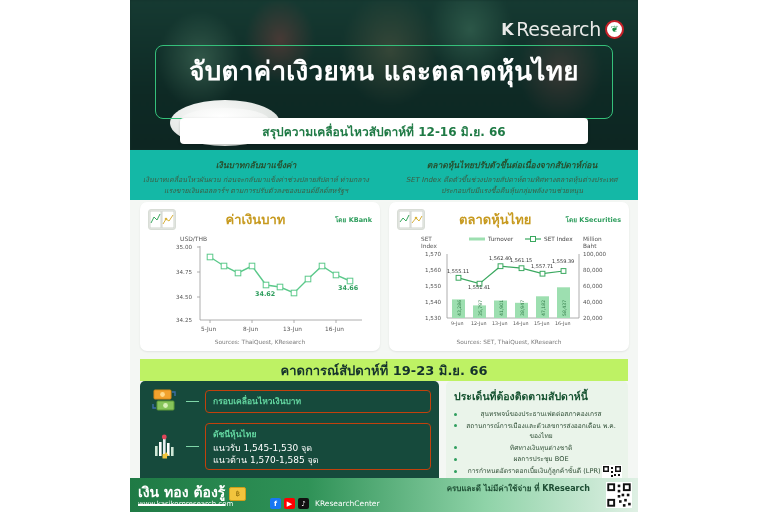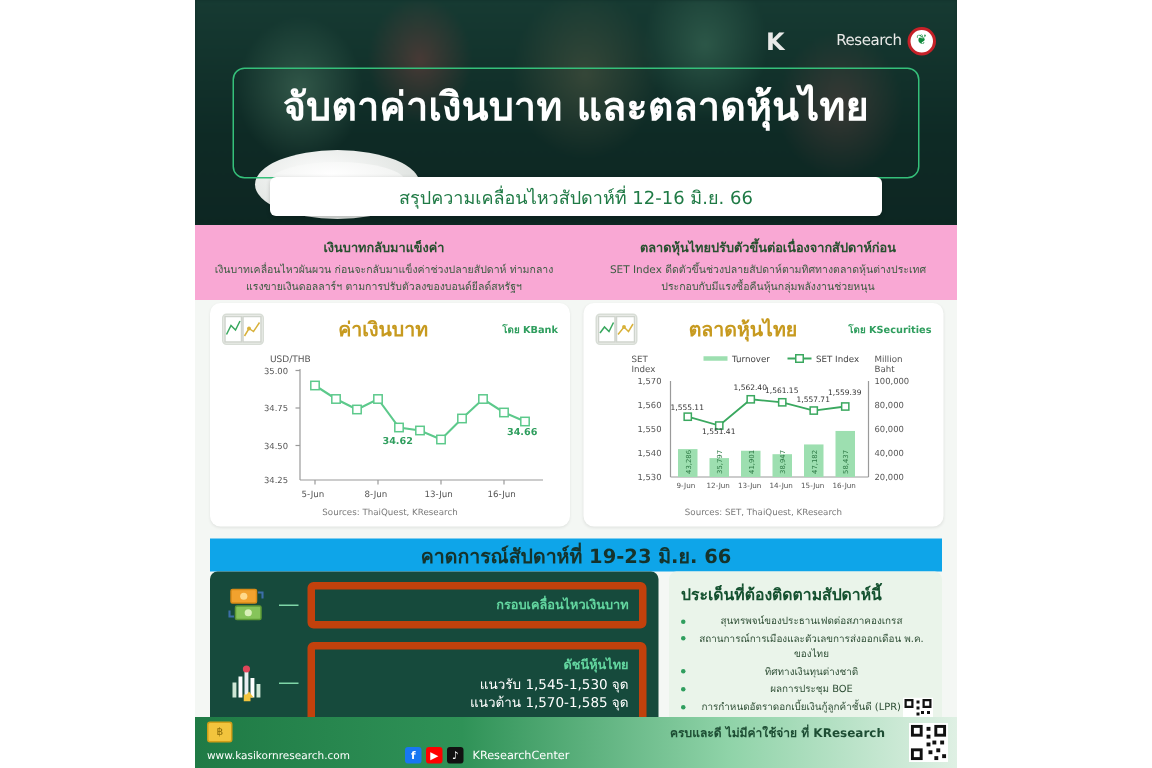--- a/index.html
+++ b/index.html
@@ -17,58 +17,58 @@
       radial-gradient(ellipse 60px 70px at 340px 30px, rgba(90,150,120,.35), transparent 70%),
       radial-gradient(ellipse 60px 70px at 430px 70px, rgba(150,80,80,.3), transparent 70%),
       linear-gradient(180deg,#163a32 0%, #0e2a25 60%, #0d2622 100%);
     filter:blur(1px);}
   .hero .plate{position:absolute;left:40px;top:100px;width:110px;height:46px;border-radius:50%;
     background:radial-gradient(ellipse at 40% 35%,#fdfdfd,#dfe3e0 70%,#c8cdc9);}
   .hero .plate:after{content:"";position:absolute;left:10px;top:8px;width:90px;height:26px;border-radius:50%;
     background:radial-gradient(ellipse at 45% 35%,#ffffff,#eceeec);}
   .logo{position:absolute;right:14px;top:18px;display:flex;align-items:center;gap:3px;}
   .logo .k{font-weight:bold;font-size:16px;color:#e9eae8;letter-spacing:-.5px;}
-  .logo .res{font-size:10px;color:#e9eae8;letter-spacing:-.3px;margin-left:32px;}
+  .logo .res{font-size:19px;color:#e9eae8;letter-spacing:-.3px;}
   .logo .leafmark{width:15px;height:15px;border-radius:50%;background:#fff;border:2px solid #c62128;
     display:flex;align-items:center;justify-content:center;margin-left:1px;}
   .logo .leafmark span{font-size:9px;color:#0f8a3c;line-height:1;}
   .herobox{position:absolute;left:25px;top:45px;right:25px;height:72px;border:1.5px solid #35c07a;border-radius:8px;}
   .herotitle{position:absolute;left:0;right:0;top:50px;text-align:center;color:#ffffff;
     font-size:26px;font-weight:bold;letter-spacing:.3px;}
   .subpill{position:absolute;left:50px;right:50px;top:118px;height:26px;background:#ffffff;border-radius:4px;
-    display:flex;align-items:center;justify-content:center;color:#1f7a45;font-size:12px;font-weight:normal;
+    display:flex;align-items:center;justify-content:center;color:#1f7a45;font-size:12px;font-weight:bold;
     box-shadow:0 1px 3px rgba(0,0,0,.18);}
 
   
-  .summaries{display:flex;padding:8px 10px 4px 10px;gap:24px;background:#f9a8d4;}
+  .summaries{display:flex;padding:8px 10px 4px 10px;gap:24px;background:#14b8a6;font-style:italic;}
   .sumcol{flex:1;text-align:center;}
   .sumhead{font-size:8.5px;font-weight:bold;color:#27502f;margin-bottom:3px;}
   .sumbody{font-size:7px;color:#3d5c43;line-height:1.5;}
 
   
   .cards{display:flex;gap:9px;padding:2px 10px 6px 10px;}
   .card{flex:1;background:#ffffff;border-radius:7px;padding:7px 8px 6px 8px;box-shadow:0 1px 2px rgba(0,0,0,.08);}
   .cardhead{display:flex;align-items:center;gap:0;margin-bottom:2px;}
   .cardicon{width:26px;height:19px;border-radius:3px;background:#f0f2ee;border:1px solid #d8ddd6;position:relative;flex:0 0 auto;}
   .cardtitle{font-size:13px;font-weight:bold;color:#c79a1f;flex:1;text-align:center;}
   .cardby{font-size:6.5px;font-weight:bold;color:#2f9e5e;flex:0 0 auto;}
   .sources{font-size:5.8px;color:#7a7a7a;text-align:center;margin-top:1px;}
 
   svg{display:block;}
 
   
-  .fcbar{margin:2px 10px 0 10px;height:22px;background:#0ea5e9;display:flex;align-items:center;justify-content:center;}
+  .fcbar{margin:2px 10px 0 10px;height:22px;background:#bef264;display:flex;align-items:center;justify-content:center;}
   .fcbar span{font-size:13px;font-weight:bold;color:#15332c;}
   .bottom{margin:0 10px;display:flex;gap:7px;height:108px;}
   .bleft{flex:0 0 58%;background:#164a3c;border-radius:5px;position:relative;padding:7px 8px;}
   .bright{flex:1;background:#eaf4ea;border-radius:5px;padding:7px 8px;position:relative;}
   .brow{display:flex;align-items:center;gap:6px;margin-bottom:9px;}
   .bicon{width:32px;height:26px;position:relative;flex:0 0 auto;}
   .connector{width:13px;height:1px;background:#7fd6a8;flex:0 0 auto;}
-  .bbox{border:5px solid #c2410c;border-radius:4px;padding:3px 7px;flex:1;text-align:right;}
+  .bbox{border:1px solid #c2410c;border-radius:4px;padding:3px 7px;flex:1;}
   .blabel{font-size:8.5px;color:#63d6a0;font-weight:bold;margin-bottom:1px;}
   .bval{font-size:9px;color:#ffffff;line-height:1.35;}
   .rtitle{font-size:10.5px;font-weight:bold;color:#14512f;margin-bottom:4px;}
   .rlist{list-style:none;margin:0;padding:0;text-align:center;}
   .rlist li{font-size:6.6px;color:#2c4c33;line-height:1.55;padding-left:8px;position:relative;margin-bottom:1.5px;}
   .rlist li:before{content:"";position:absolute;left:0;top:3.5px;width:3px;height:3px;border-radius:50%;background:#2f9e5e;}
   .qr{position:absolute;right:6px;bottom:4px;width:20px;height:20px;}
 
   
   .footer{position:absolute;left:0;bottom:0;width:100%;height:34px;
@@ -95,21 +95,21 @@
       <div class="bgglow"></div>
       <div class="plate"></div>
       <div class="logo">
         <span class="k">K</span>
         <span class="res">Research</span>
         <span class="leafmark">
             <span>❦</span>
           </span>
       </div>
       <div class="herobox"></div>
-      <div class="herotitle">จับตาค่าเงินบาท และตลาดหุ้นไทย</div>
+      <div class="herotitle">จับตาค่าเงิวยหน และตลาดหุ้นไทย</div>
       <div class="subpill">สรุปความเคลื่อนไหวสัปดาห์ที่ 12-16 มิ.ย. 66</div>
     </div>
 
     <div class="summaries">
       <div class="sumcol">
         <div class="sumhead">เงินบาทกลับมาแข็งค่า</div>
         <div class="sumbody">เงินบาทเคลื่อนไหวผันผวน ก่อนจะกลับมาแข็งค่าช่วงปลายสัปดาห์ ท่ามกลางแรงขายเงินดอลลาร์ฯ ตามการปรับตัวลงของบอนด์ยีลด์สหรัฐฯ</div>
       </div>
       <div class="sumcol">
         <div class="sumhead">ตลาดหุ้นไทยปรับตัวขึ้นต่อเนื่องจากสัปดาห์ก่อน</div>
@@ -345,20 +345,21 @@
             <rect x="2.5" y="2.5" width="3" height="3"></rect>
               <rect x="14.5" y="2.5" width="3" height="3"></rect>
             <rect x="2.5" y="14.5" width="3" height="3"></rect>
           </g>
         </svg>
       </div>
     </div>
 
     <div class="footer">
       <div class="fbrand">
+        <span class="txt">เงิน ทอง ต้องรู้</span>
         <span class="coin">฿</span>
       </div>
       <div class="ftag">ครบและดี ไม่มีค่าใช้จ่าย ที่ KResearch</div>
       <div class="fweb">www.kasikornresearch.com</div>
       <div class="fsocial">
         <span class="sic" style="background:#1877f2">f</span>
         <span class="sic" style="background:#ff0000">▶</span>
         <span class="sic" style="background:#111111">♪</span>
         <span class="fcname">KResearchCenter</span>
       </div>

